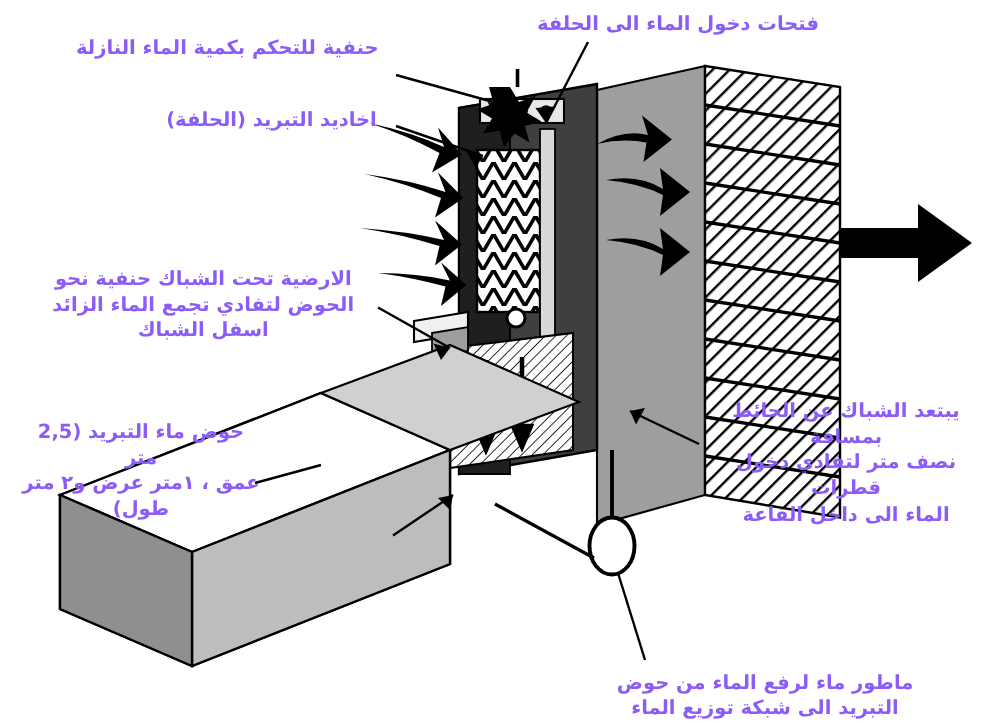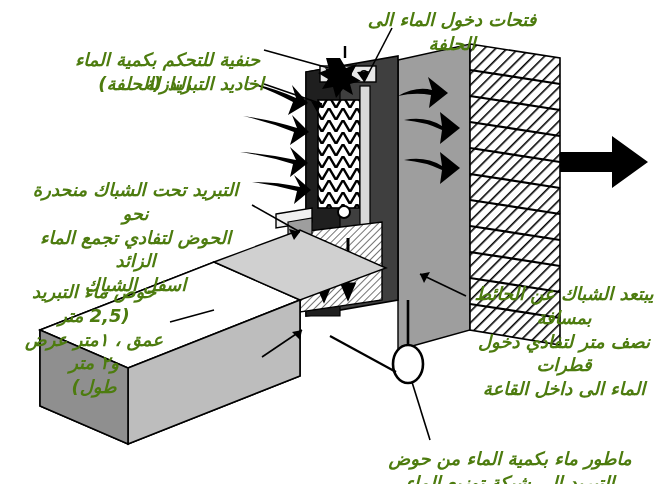--- a/index.html
+++ b/index.html
@@ -18,27 +18,26 @@
   #stage svg.base {
     position: absolute;
     left: 0;
     top: 0;
   }
   .lbl {
     position: absolute;
     direction: rtl;
     text-align: center;
     font-family: "DejaVu Sans", sans-serif;
-    font-size: 18px;
+    font-size: 13px;
     font-weight: bold;
     line-height: 1.32;
-    color: #4d7c0f;
+    color: #8b5cf6;
     white-space: pre-line;
     letter-spacing: -0.2px;
-    font-style: italic;
   }
 </style>
 </head>
 <body>
 
 <div id="stage">
 
   <svg class="base" width="664" height="484" viewBox="0 0 664 484">
     <defs>
       <pattern id="hatchR" width="8" height="8" patternUnits="userSpaceOnUse" patternTransform="rotate(45)">
@@ -155,33 +154,33 @@
       <polygon points="336,70 325,68 331,78" fill="#000" stroke="none"></polygon>
       <polygon points="322,104 311,101 317,112" fill="#000" stroke="none"></polygon>
       <polygon points="300,232 289,229 294,240" fill="#000" stroke="none"></polygon>
       <polygon points="302,330 292,332 300,340" fill="#000" stroke="none"></polygon>
       <polygon points="420,274 430,272 424,283" fill="#000" stroke="none"></polygon>
     </g>
   </svg>
 
   <div class="lbl" style="left:352px; top:8px; width:200px;">فتحات دخول الماء الى الحلفة</div>
 
-  <div class="lbl" style="left:60px; top:24px; width:215px;margin-top:24px;">حنفية للتحكم بكمية الماء النازلة</div>
+  <div class="lbl" style="left:44px; top:24px; width:215px;">حنفية للتحكم بكمية الماء النازلة</div>
 
   <div class="lbl" style="left:96px; top:72px; width:170px;">اخاديد التبريد (الحلفة)</div>
 
-  <div class="lbl" style="left:18px; top:178px; width:235px;">التبريد تحت الشباك منحدرة نحو
+  <div class="lbl" style="left:18px; top:178px; width:235px;">الارضية تحت الشباك حنفية نحو
 الحوض لتفادي تجمع الماء الزائد
 اسفل الشباك</div>
 
   <div class="lbl" style="left:14px; top:280px; width:160px;">حوض ماء التبريد (2,5 متر
 عمق ، ١متر عرض و٢ متر
 طول)</div>
 
 
-  <div class="lbl" style="left:470px; top:282px; width:188px;">يبتعد الشباك عن الحائط بمسافة
+  <div class="lbl" style="left:470px; top:266px; width:188px;">يبتعد الشباك عن الحائط بمسافة
 نصف متر لتفادي دخول قطرات
 الماء الى داخل القاعة</div>
 
-  <div class="lbl" style="left:385px; top:447px; width:250px;">ماطور ماء بكمية الماء من حوض
+  <div class="lbl" style="left:385px; top:447px; width:250px;">ماطور ماء لرفع الماء من حوض
 التبريد الى شبكة توزيع الماء</div>
 
 </div>
 
 </body></html>

